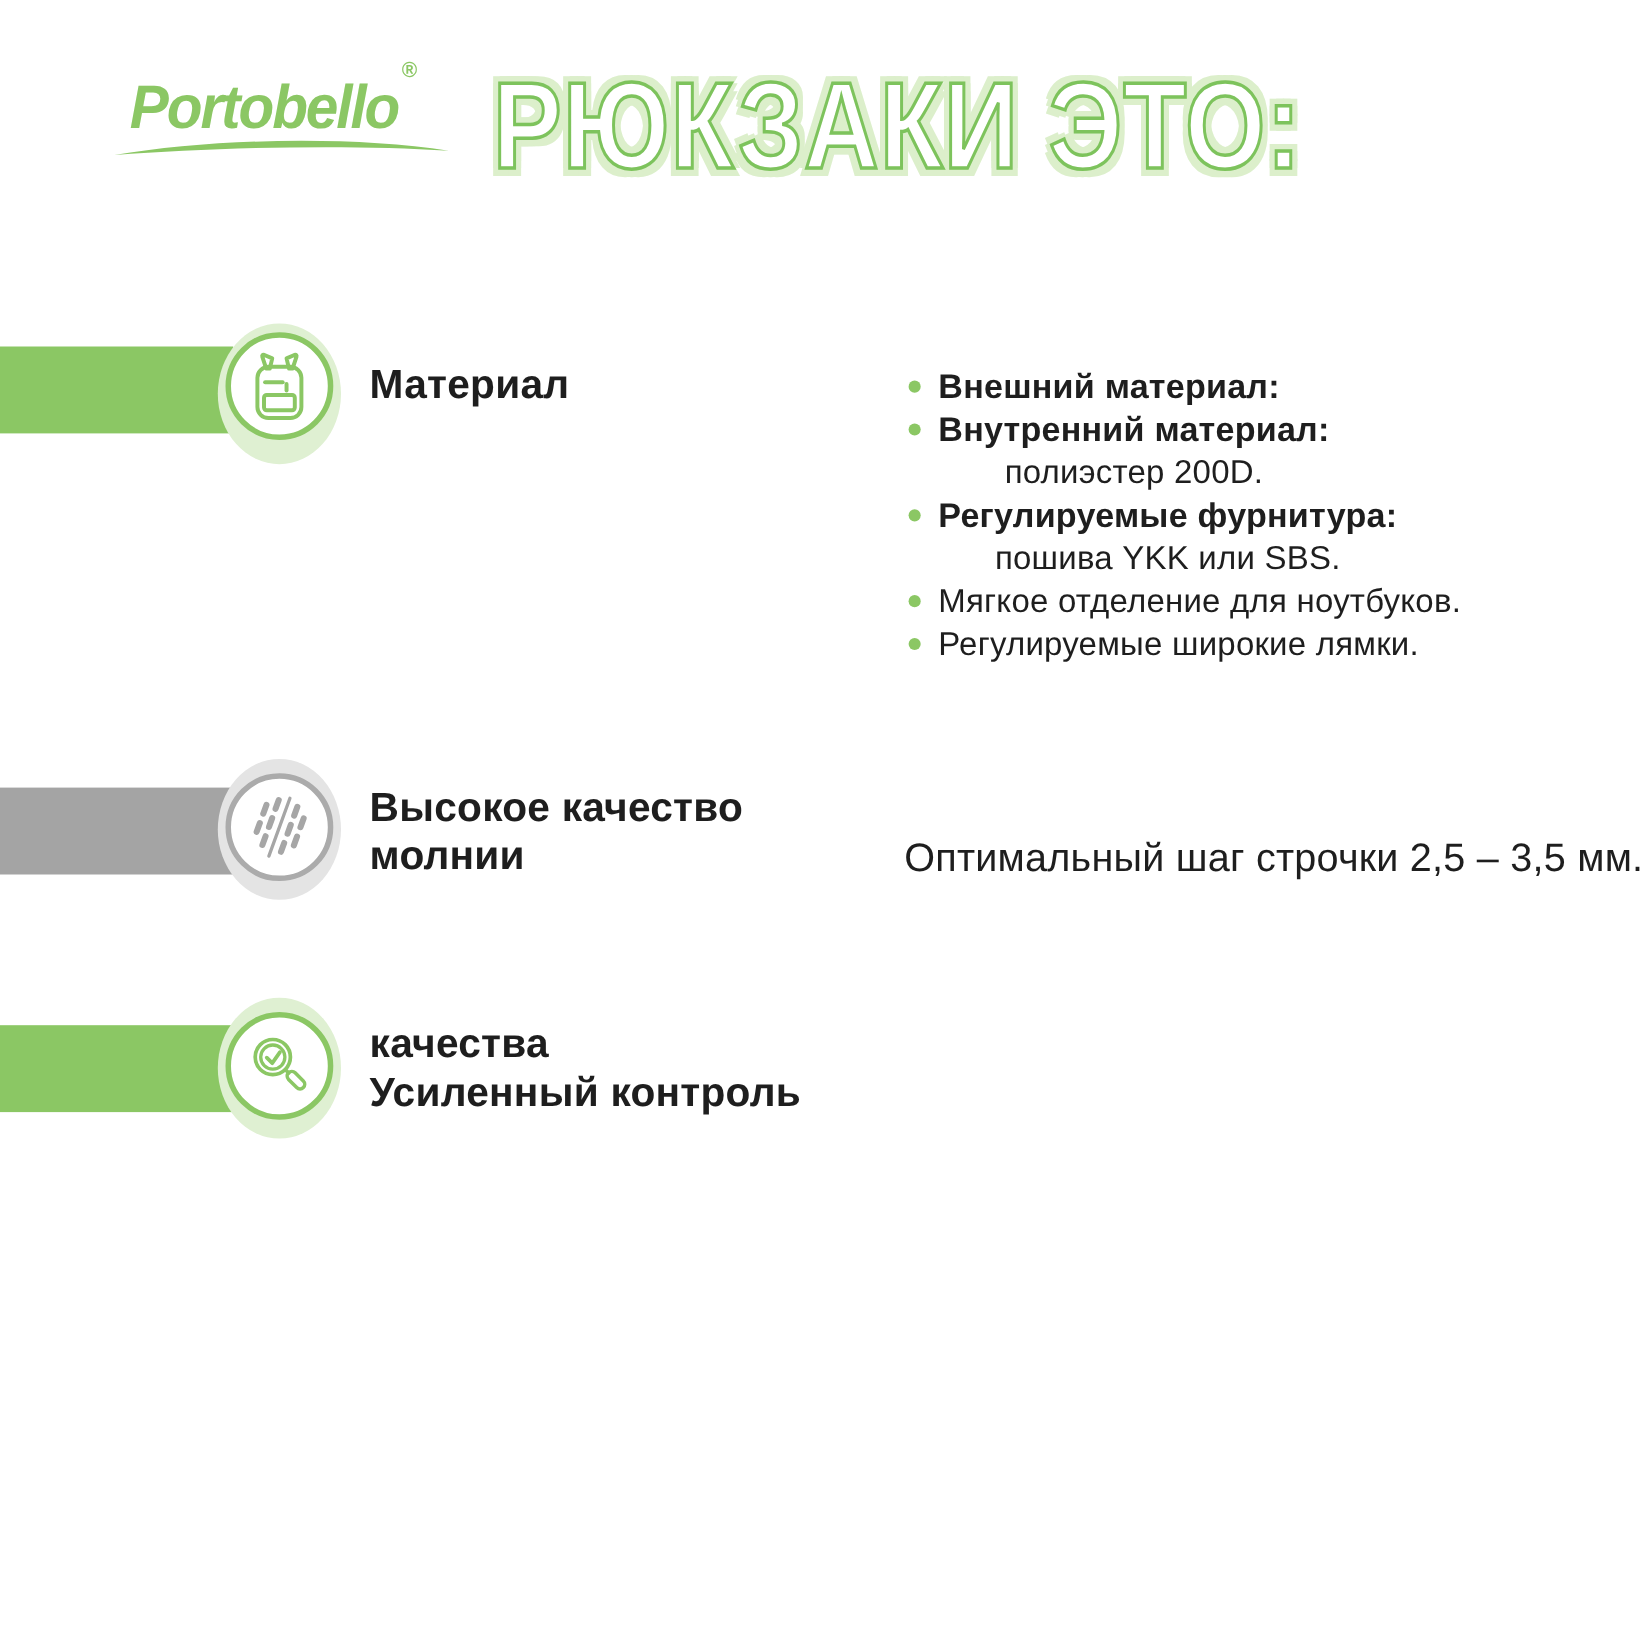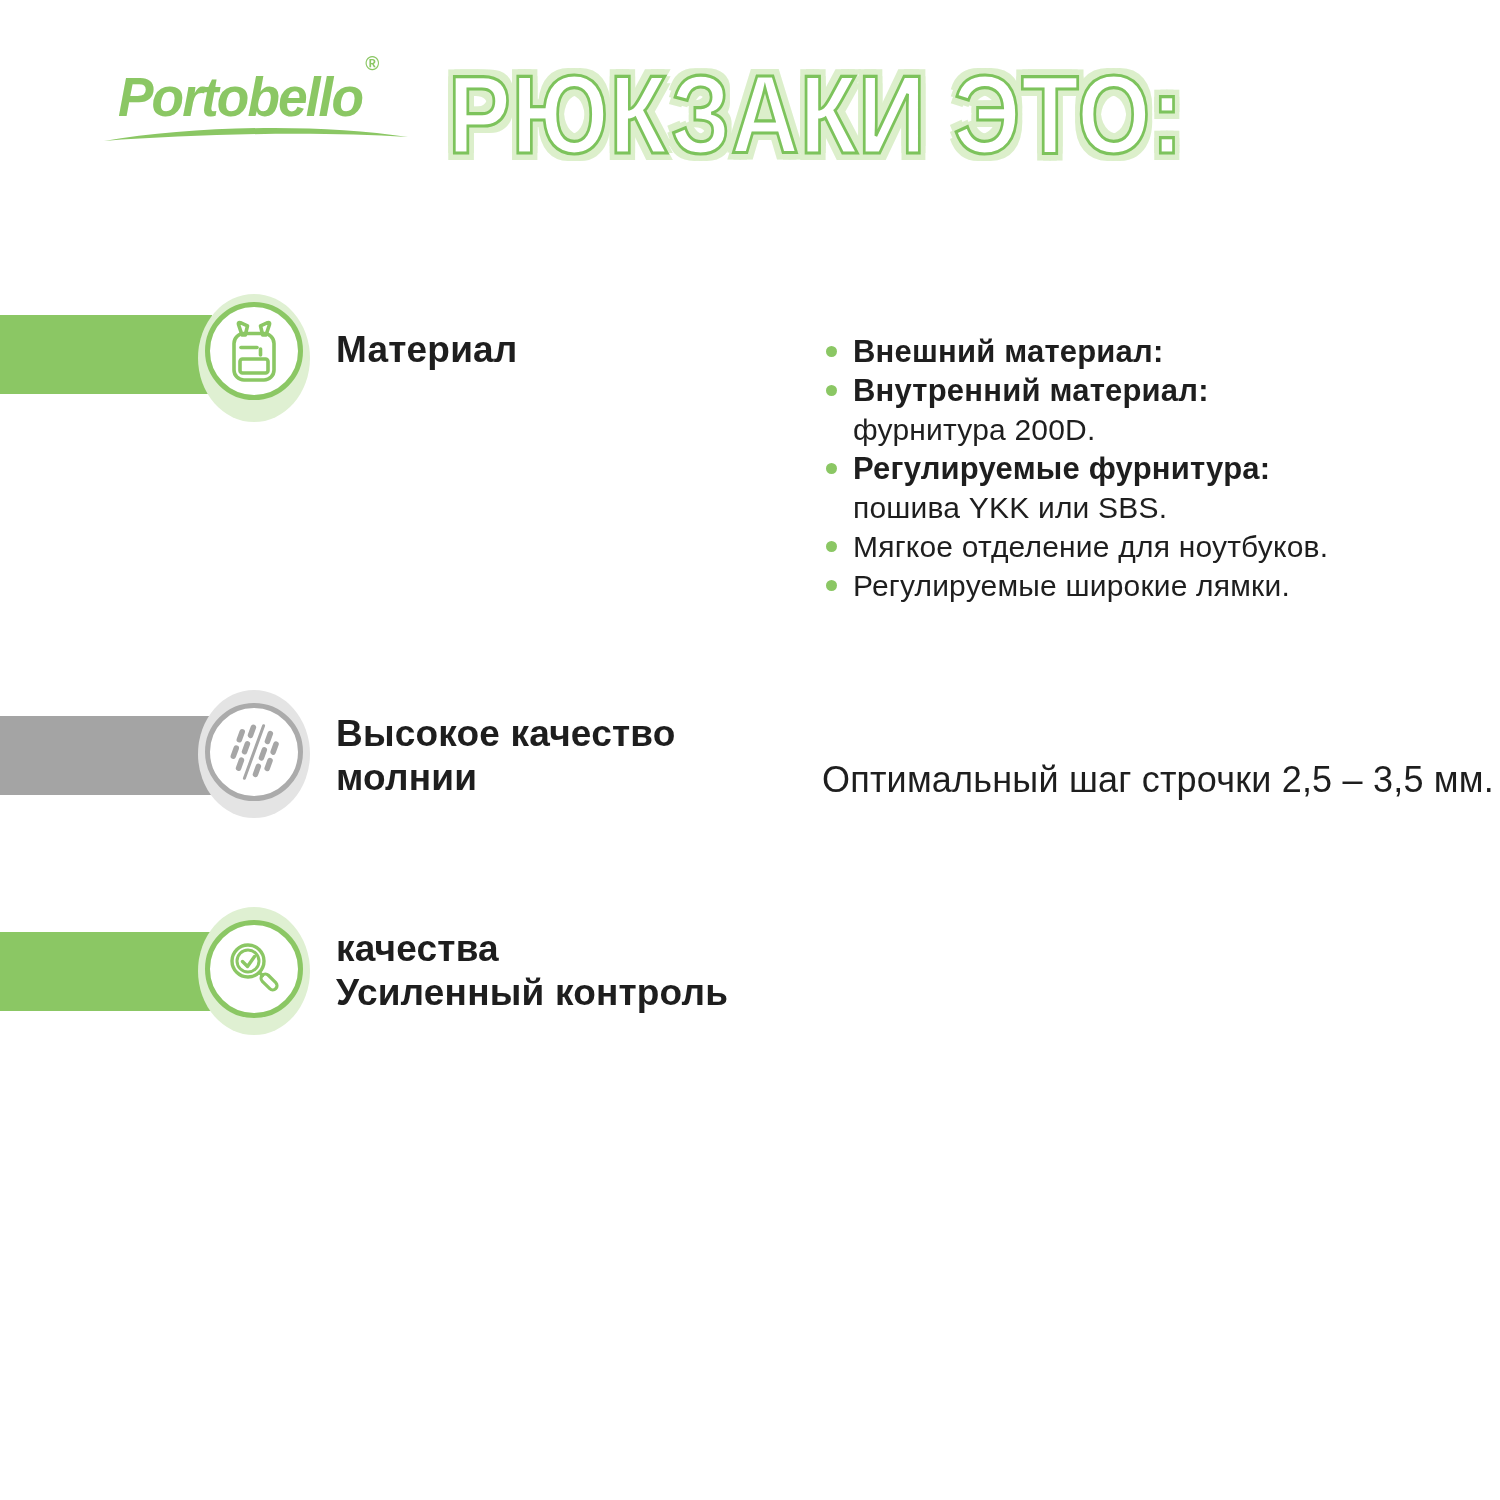--- a/index.html
+++ b/index.html
@@ -43,21 +43,21 @@
   .icon-green{stroke:var(--green);fill:none;stroke-linecap:round;stroke-linejoin:round;}
   .icon-gray{stroke:var(--stitch-gray);fill:none;stroke-linecap:round;}
 
   
   .heading{position:absolute;left:336px;margin:0;font-size:37px;font-weight:700;
            color:var(--ink);line-height:44px;letter-spacing:.2px;}
   .heading span{display:block;}
   #heading-1{top:328px}#heading-2{top:712px}#heading-3{top:927px}
 
   .bullets{position:absolute;left:820px;top:332px;margin:0;padding:0;list-style:none;}
-  .bullet{display:flex;font-size:30px;line-height:39px;color:var(--ink);letter-spacing:.2px;}
+  .bullet{display:flex;font-size:30px;line-height:39px;color:var(--ink);letter-spacing:.2px;text-align:center;}
   .bullet .dot{flex:none;width:11px;height:11px;border-radius:50%;background:var(--green);
                margin:14px 16px 0 6px;}
   .bullet b{display:block;font-size:31px;}
 
   .note{position:absolute;left:822px;top:724px;font-size:36px;line-height:39px;
         color:var(--ink);letter-spacing:.2px;white-space:nowrap;}
 </style>
 </head>
 <body>
 
@@ -89,21 +89,21 @@
   <h2 class="heading" id="heading-1">
     <span>Материал</span>
   </h2>
   <ul class="bullets">
     <li class="bullet">
       <span class="dot"></span>
       <div><b>Внешний материал:</b></div>
     </li>
     <li class="bullet">
       <span class="dot"></span>
-      <div><b>Внутренний материал:</b><span>фурнитура 200D.</span></div>
+      <div><b>Внутренний материал:</b><span>полиэстер 200D.</span></div>
     </li>
     <li class="bullet">
       <span class="dot"></span>
       <div><b>Регулируемые фурнитура:</b><span>пошива YKK или SBS.</span></div>
     </li>
     <li class="bullet">
       <span class="dot"></span>
       <div>Мягкое отделение для ноутбуков.</div>
     </li>
     <li class="bullet">

